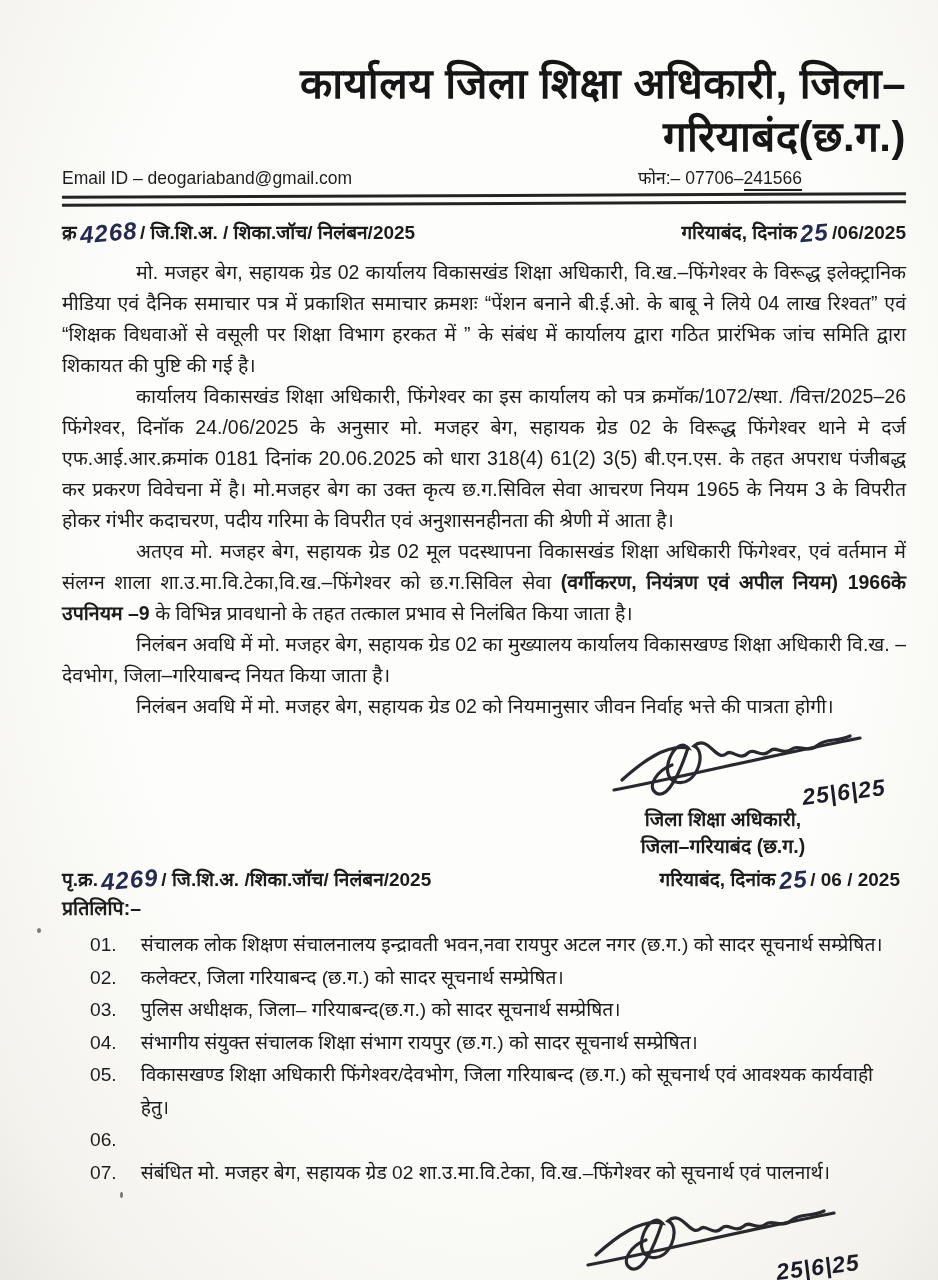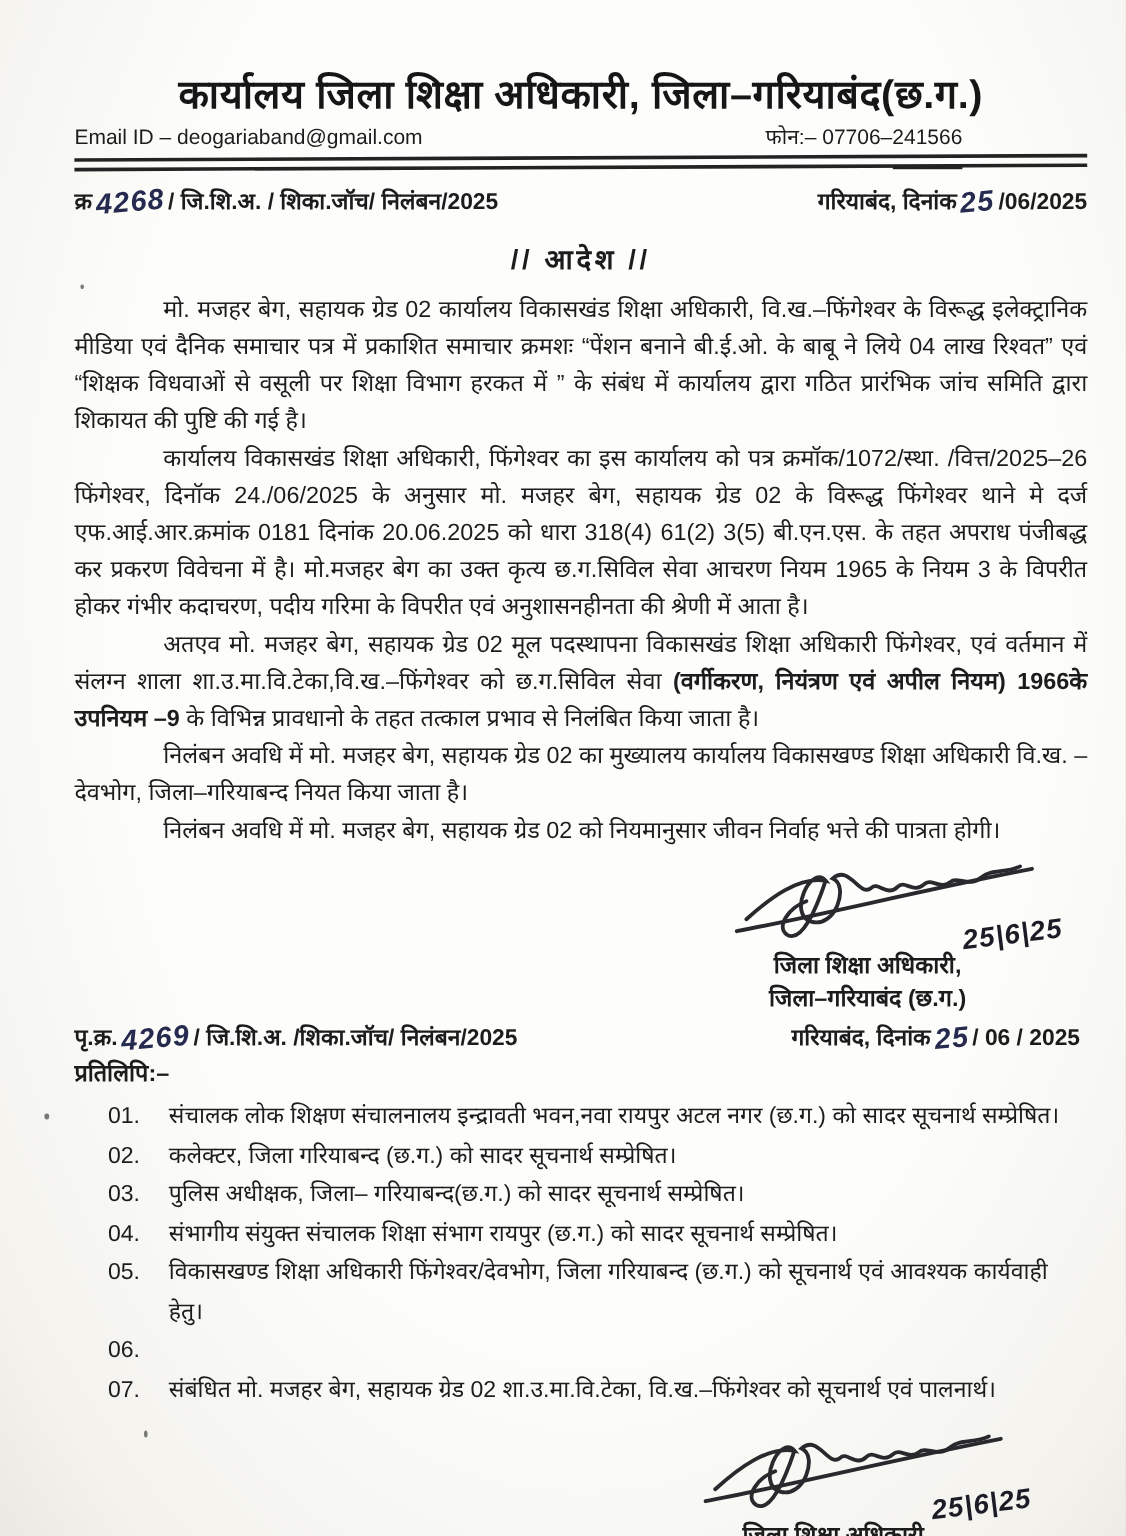--- a/index.html
+++ b/index.html
@@ -8,26 +8,26 @@
     background:#e9e8e4;
     font-family:"Liberation Sans","DejaVu Sans",sans-serif;
   }
   .page{
     position:relative;width:938px;height:1280px;overflow:hidden;
     background:radial-gradient(ellipse at 52% 38%, #fdfdfb 55%, #f3f2ed 88%, #e9e8e3 100%);
     color:#1c1c1c;
   }
   .content{position:absolute;left:62px;right:32px;top:58px;}
   .doc-title{
-    text-align:center;font-size:33px;font-weight:700;line-height:1.25;
+    text-align:right;font-size:42px;font-weight:700;line-height:1.25;
     letter-spacing:0.5px;color:#161616;
   }
   .meta-row{display:flex;justify-content:space-between;align-items:flex-end;margin-top:2px;font-weight:400;font-size:17.5px;}
   .phone-wrap{margin-right:104px;white-space:nowrap;}
-  .phone-underlined{border-bottom:2.5px solid #222;padding-bottom:15px;}
+  .phone-underlined{border-bottom:2.5px solid #222;padding-bottom:1px;}
   .divider{margin-top:5px;height:5px;border-top:3.5px solid #232323;border-bottom:3px solid #232323;transform:rotate(-0.25deg);}
   .ref-row{display:flex;justify-content:space-between;margin-top:12px;font-size:19px;font-weight:600;align-items:baseline;}
   .hw{
     display:inline-block;font-style:italic;font-weight:700;font-size:24px;
     color:#262a4f;transform:rotate(-5deg);margin:0 3px;position:relative;top:2px;
     letter-spacing:1px;
   }
   .order-heading{text-align:center;font-size:23px;font-weight:700;margin-top:18px;letter-spacing:3px;}
   .body-text{margin-top:12px;font-size:19.5px;line-height:31px;text-align:justify;font-weight:500;}
   .body-text p{margin:0;text-indent:74px;}
@@ -72,21 +72,20 @@
 
     <div class="ref-row">
       <span>
         <span>क्र</span><span class="hw">4268</span><span>/ जि.शि.अ. / शिका.जॉच/ निलंबन/2025</span>
       </span>
       <span>
         <span>गरियाबंद, दिनांक</span><span class="hw">25</span><span>/06/2025</span>
       </span>
     </div>
 
-    <div class="order-heading">// आदेश //</div>
 
     <div class="body-text">
       <p>मो. मजहर बेग, सहायक ग्रेड 02 कार्यालय विकासखंड शिक्षा अधिकारी, वि.ख.–फिंगेश्वर के विरूद्ध इलेक्ट्रानिक मीडिया एवं दैनिक समाचार पत्र में प्रकाशित समाचार क्रमशः “पेंशन बनाने बी.ई.ओ. के बाबू ने लिये 04 लाख रिश्वत” एवं “शिक्षक विधवाओं से वसूली पर शिक्षा विभाग हरकत में ” के संबंध में कार्यालय द्वारा गठित प्रारंभिक जांच समिति द्वारा शिकायत की पुष्टि की गई है।</p>
       <p>कार्यालय विकासखंड शिक्षा अधिकारी, फिंगेश्वर का इस कार्यालय को पत्र क्रमॉक/1072/स्था. /वित्त/2025–26 फिंगेश्वर, दिनॉक 24./06/2025 के अनुसार मो. मजहर बेग, सहायक ग्रेड 02 के विरूद्ध फिंगेश्वर थाने मे दर्ज एफ.आई.आर.क्रमांक 0181 दिनांक 20.06.2025 को धारा 318(4) 61(2) 3(5) बी.एन.एस. के तहत अपराध पंजीबद्ध कर प्रकरण विवेचना में है। मो.मजहर बेग का उक्त कृत्य छ.ग.सिविल सेवा आचरण नियम 1965 के नियम 3 के विपरीत होकर गंभीर कदाचरण, पदीय गरिमा के विपरीत एवं अनुशासनहीनता की श्रेणी में आता है।</p>
       <p><span>अतएव मो. मजहर बेग, सहायक ग्रेड 02 मूल पदस्थापना विकासखंड शिक्षा अधिकारी फिंगेश्वर, एवं वर्तमान में संलग्न शाला शा.उ.मा.वि.टेका,वि.ख.–फिंगेश्वर को छ.ग.सिविल सेवा </span><span class="bold-seg">(वर्गीकरण, नियंत्रण एवं अपील नियम) 1966के उपनियम –9</span><span> के विभिन्न प्रावधानो के तहत तत्काल प्रभाव से निलंबित किया जाता है।</span></p>
       <p>निलंबन अवधि में मो. मजहर बेग, सहायक ग्रेड 02 का मुख्यालय कार्यालय विकासखण्ड शिक्षा अधिकारी वि.ख. –देवभोग, जिला–गरियाबन्द नियत किया जाता है।</p>
       <p>निलंबन अवधि में मो. मजहर बेग, सहायक ग्रेड 02 को नियमानुसार जीवन निर्वाह भत्ते की पात्रता होगी।</p>
     </div>
 
     <div class="sig-block">

